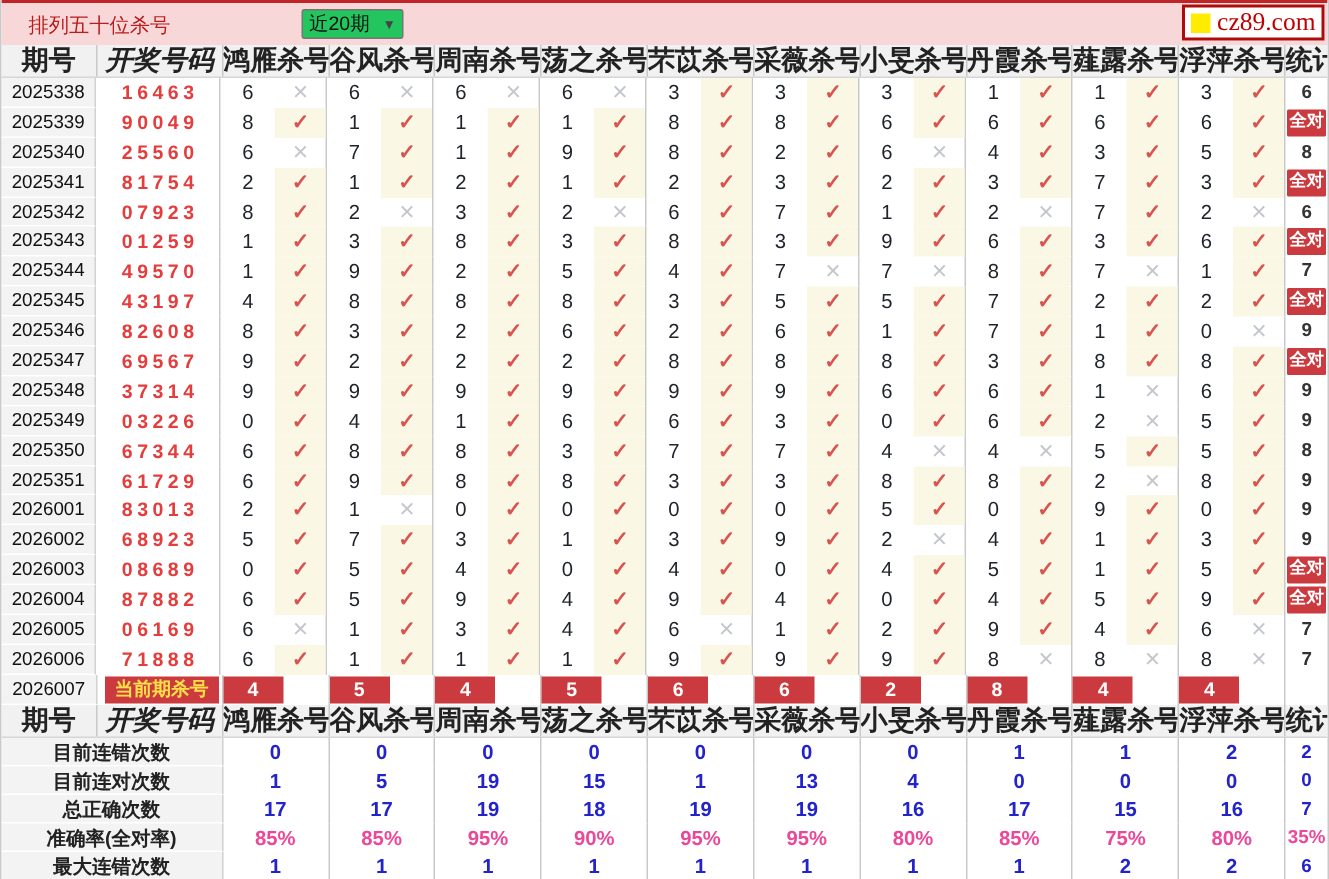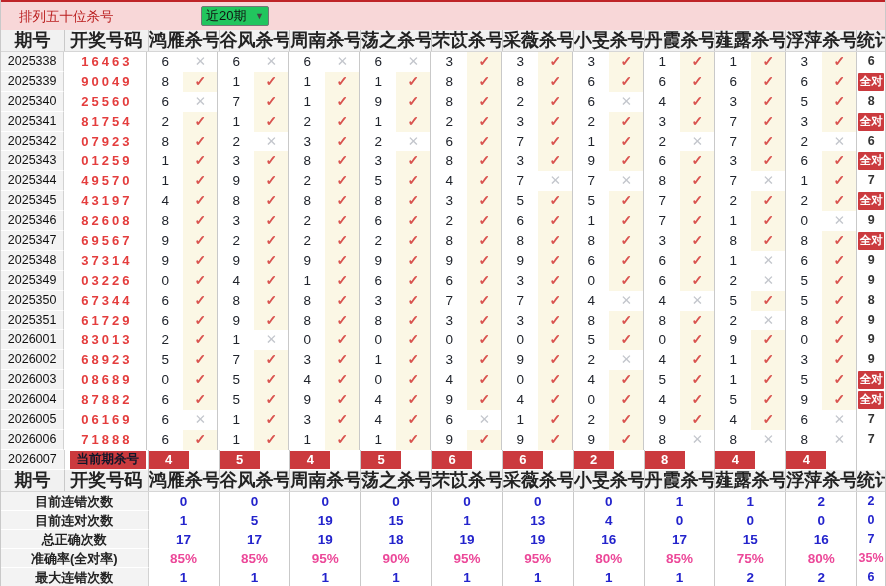--- a/index.html
+++ b/index.html
@@ -17,37 +17,37 @@
   .pselect .arrow{font-size:9px;color:#444;}
   .logo{position:absolute;right:2px;top:1px;height:24px;box-sizing:border-box;background:#fff;
     border:2px solid #ae0b0b;display:flex;align-items:center;padding:0 4px;gap:4px;cursor:pointer;}
   .logo-sq{width:13px;height:13px;background:#ffec00;display:inline-block;}
   .logo-text{font-family:"Liberation Serif",serif;font-size:17px;color:#c00000;line-height:18px;}
   
   .hrow{display:flex;height:22px;background:#f1f1f1;border-bottom:1px solid #d6d6d6;box-sizing:border-box;}
   .hrow .hc{box-sizing:border-box;border-right:1px solid #c9c9c9;font-size:18px;font-weight:bold;
     color:#222;text-align:center;line-height:21px;overflow:hidden;white-space:nowrap;}
   .hc.last{border-right:none;}
-  .w-period{width:64px;} .w-draw{width:84px;} .w-kill{width:71px;} .w-stat{width:28px;}
+  .w-period{width:64px;} .w-draw{width:84px;font-style:italic;} .w-kill{width:71px;} .w-stat{width:28px;}
   .drow{display:flex;height:19.9px;box-sizing:border-box;font-size:13px;}
   .c-period{width:64px;box-sizing:border-box;background:#f3f3f3;border-right:1px solid #d2d2d2;
     border-bottom:1px solid #fff;text-align:center;line-height:19.9px;font-size:12.5px;color:#111;}
   .c-draw{width:84px;box-sizing:border-box;border-right:1px solid #c9c9c9;text-align:center;
     line-height:19.9px;color:#e43d3d;font-weight:bold;letter-spacing:3px;padding-left:3px;}
   .c-kill{width:71px;box-sizing:border-box;border-right:1px solid #c9c9c9;display:flex;}
   .k-num{width:36px;text-align:center;line-height:19.9px;color:#20242c;font-size:13.5px;}
   .k-mark{width:34px;text-align:center;line-height:19.9px;}
   .k-mark.ok{background:#fbf7e5;color:#d9534f;font-weight:bold;font-size:14px;}
   .k-mark.no{color:#c3c6cc;font-size:13.5px;}
   .c-stat{width:28px;box-sizing:border-box;text-align:center;line-height:19.9px;
     font-weight:bold;font-size:12.5px;color:#333;}
   .badge-all{display:block;margin:1px;background:#cb3a3e;color:#fff;font-size:11.5px;
     font-weight:bold;line-height:17.9px;text-align:center;border-radius:1px;}
   
-  .cur-label{display:block;margin:1px 2px;background:#cb3a3e;color:#0f172a;font-size:12.5px;
+  .cur-label{display:block;margin:1px 2px;background:#cb3a3e;color:#fde047;font-size:12.5px;
     font-weight:bold;line-height:17.9px;text-align:center;letter-spacing:0;}
   .cur-kill{width:40px;margin:1px 0;background:#cb3a3e;color:#fff;font-weight:bold;
     font-size:13px;text-align:center;line-height:17.9px;}
   
   .srow{display:flex;height:19px;box-sizing:border-box;}
   .s-label{width:148px;box-sizing:border-box;background:#f3f3f3;border-right:1px solid #d2d2d2;
     border-bottom:1px solid #fff;text-align:center;line-height:19px;font-size:13px;font-weight:bold;color:#222;}
   .s-val{width:71px;box-sizing:border-box;border-right:1px solid #c9c9c9;text-align:center;
     line-height:19px;font-size:13.5px;font-weight:bold;color:#2323cc;}
   .s-val.w-stat{width:28px;border-right:none;font-size:12.5px;}
@@ -55,20 +55,24 @@
 </style>
 </head>
 <body>
 
 <div class="screen">
   <div class="topbar">
     <span class="title">排列五十位杀号</span>
     <span class="pselect">
       <span>近20期</span>
       <span class="arrow">▼</span>
+    </span>
+    <span class="logo">
+      <span class="logo-sq"></span>
+      <span class="logo-text">cz89.com</span>
     </span>
   </div>
 
   <div>
     <div class="hrow" id="hdr-top">
         <div class="hc w-period">期号</div>
         <div class="hc w-draw">开奖号码</div>
         <div class="hc w-kill">鸿雁杀号</div>
         <div class="hc w-kill">谷风杀号</div>
         <div class="hc w-kill">周南杀号</div>

